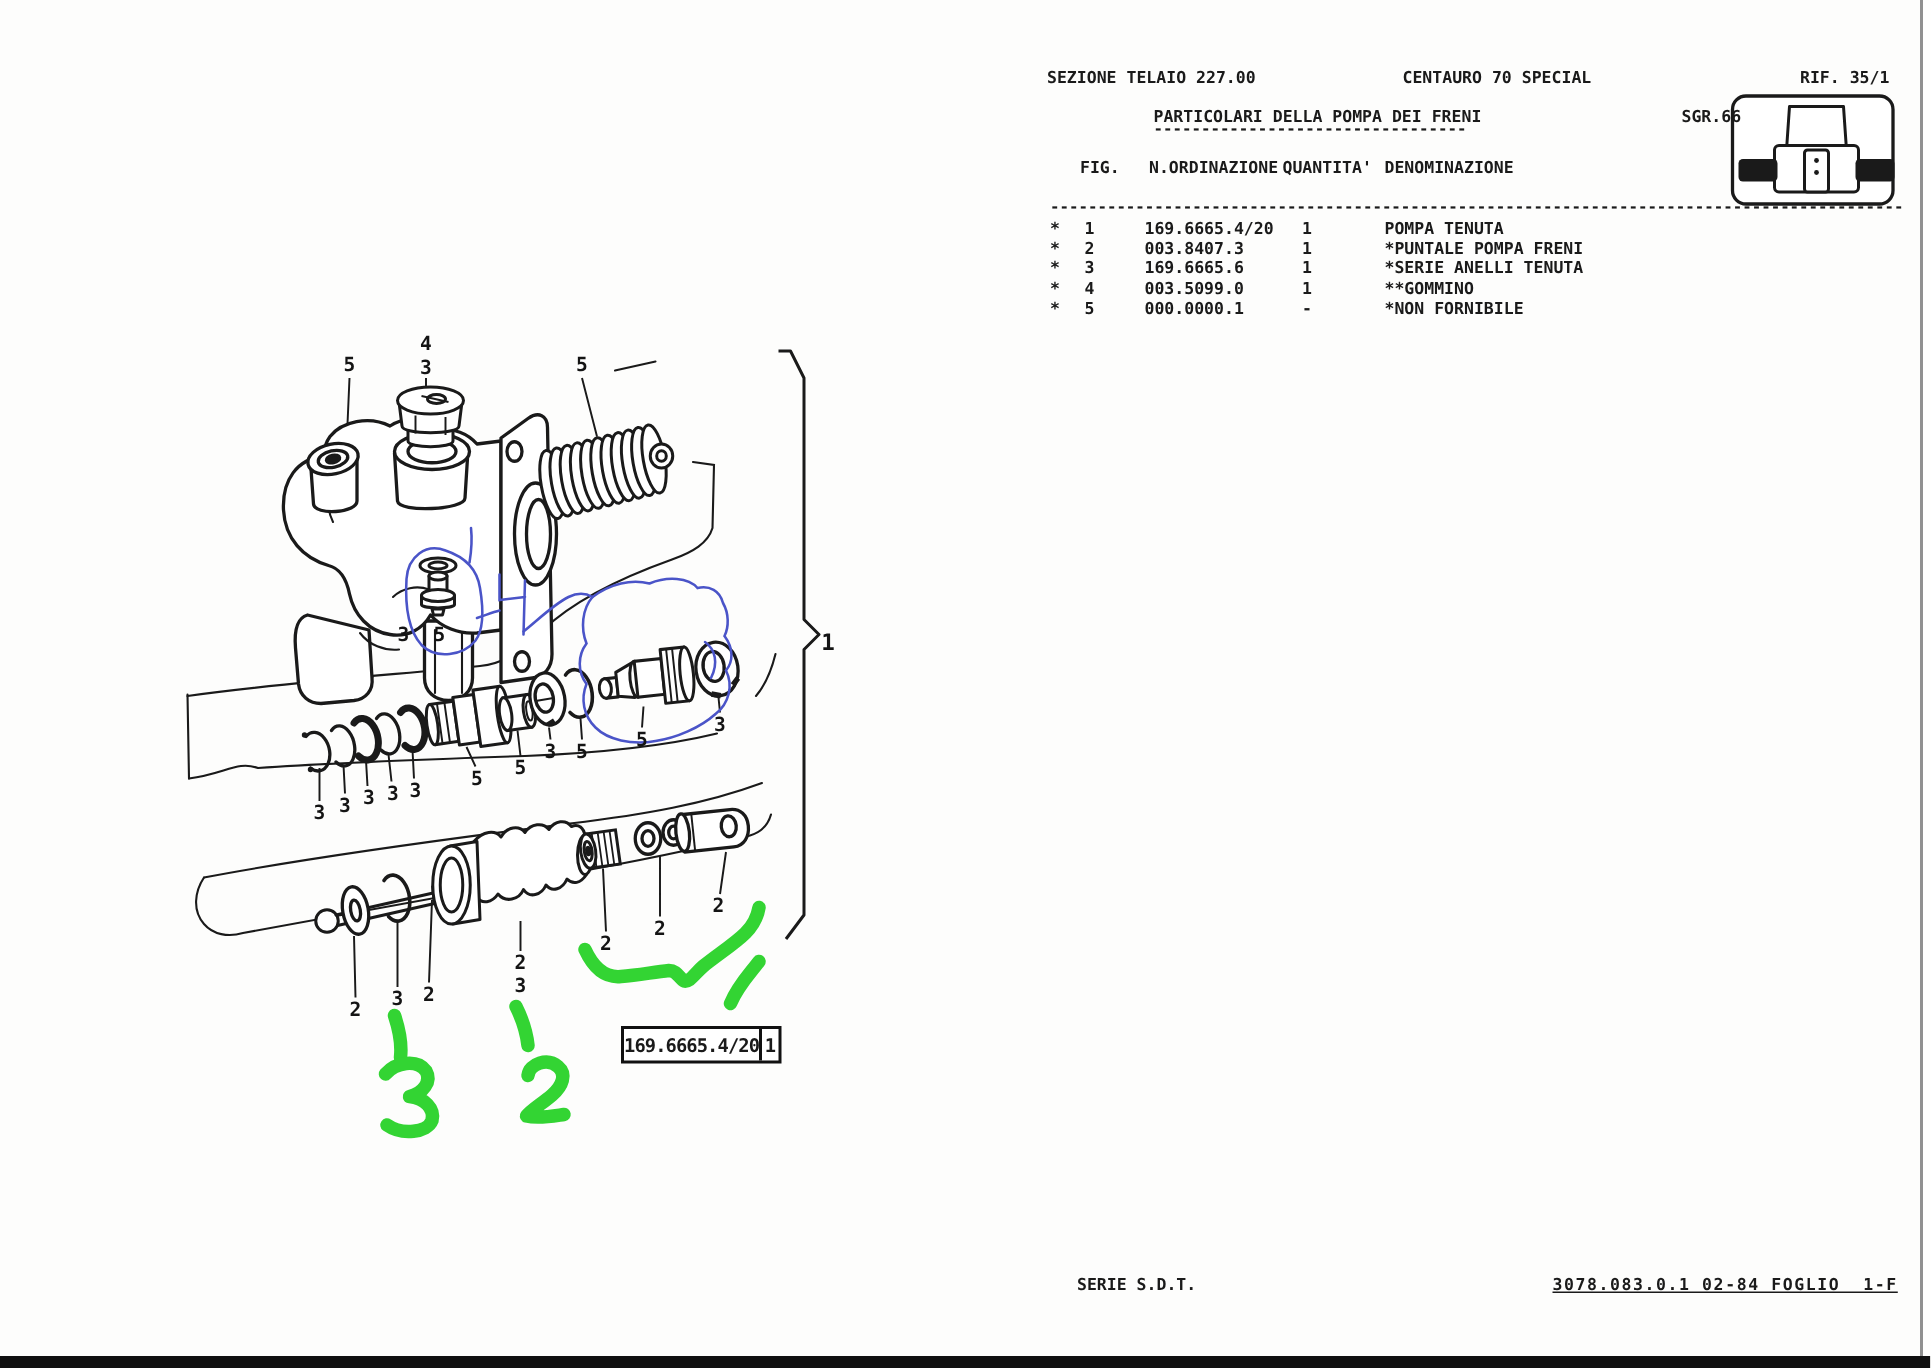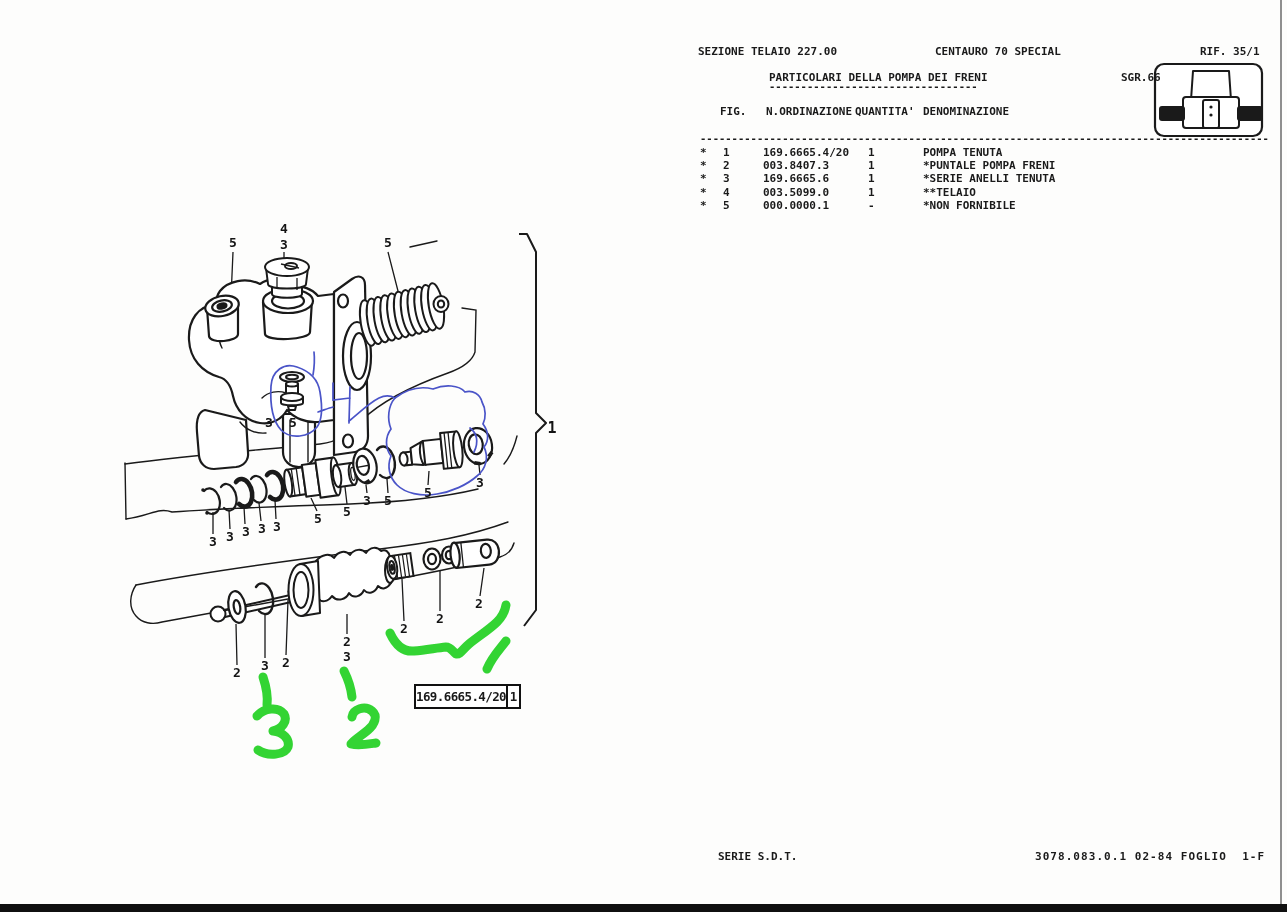--- a/index.html
+++ b/index.html
@@ -8,21 +8,21 @@
   .t{position:absolute;font-weight:bold;font-size:11px;line-height:11px;white-space:pre;}
   .dashes{position:absolute;font-weight:bold;font-size:10.5px;line-height:6px;white-space:pre;letter-spacing:0;}
   #diagram-svg{position:absolute;left:0;top:0;}
   .callout{font-family:"DejaVu Sans Mono",monospace;font-weight:bold;font-size:13px;fill:#141414;text-anchor:middle;}
   .callout.big{font-size:15px;}
   #part-label-box{position:absolute;left:414px;top:684px;width:107px;height:25px;
       border:2.2px solid #111;display:flex;align-items:center;background:#fff;box-sizing:border-box;}
   #part-label-box .cell-no{flex:1;text-align:center;font-size:12.5px;font-weight:bold;letter-spacing:-0.6px;}
   #part-label-box .cell-fig{width:20px;height:100%;border-left:2.2px solid #111;display:flex;
       align-items:center;justify-content:center;font-size:12.5px;font-weight:bold;}
-  #footer-right{letter-spacing:1.05px;}
+  #footer-right{letter-spacing:1.05px;text-decoration:underline;}
   #scan-bottom-edge{position:absolute;left:0;top:904px;width:1287px;height:8px;background:#101010;}
   #scan-right-edge{position:absolute;left:1280px;top:0;width:2px;height:905px;background:#8f8f8f;}
 </style>
 </head>
 <body>
 
 <div id="page">
 
   <svg id="diagram-svg" width="1287" height="912" viewBox="0 0 1287 912">
 
@@ -293,21 +293,21 @@
       <span class="t" style="left:23px;top:0;">3</span>
       <span class="t" style="left:63px;top:0;">169.6665.6</span>
       <span class="t" style="left:168px;top:0;">1</span>
       <span class="t" style="left:223px;top:0;">*SERIE ANELLI TENUTA</span>
     </div>
     <div style="position:relative;height:13.2px;">
       <span class="t" style="left:0;top:0;">*</span>
       <span class="t" style="left:23px;top:0;">4</span>
       <span class="t" style="left:63px;top:0;">003.5099.0</span>
       <span class="t" style="left:168px;top:0;">1</span>
-      <span class="t" style="left:223px;top:0;">**TELAIO</span>
+      <span class="t" style="left:223px;top:0;">**GOMMINO</span>
     </div>
     <div style="position:relative;height:13.2px;">
       <span class="t" style="left:0;top:0;">*</span>
       <span class="t" style="left:23px;top:0;">5</span>
       <span class="t" style="left:63px;top:0;">000.0000.1</span>
       <span class="t" style="left:168px;top:0;">-</span>
       <span class="t" style="left:223px;top:0;">*NON FORNIBILE</span>
     </div>
   </div>
 

